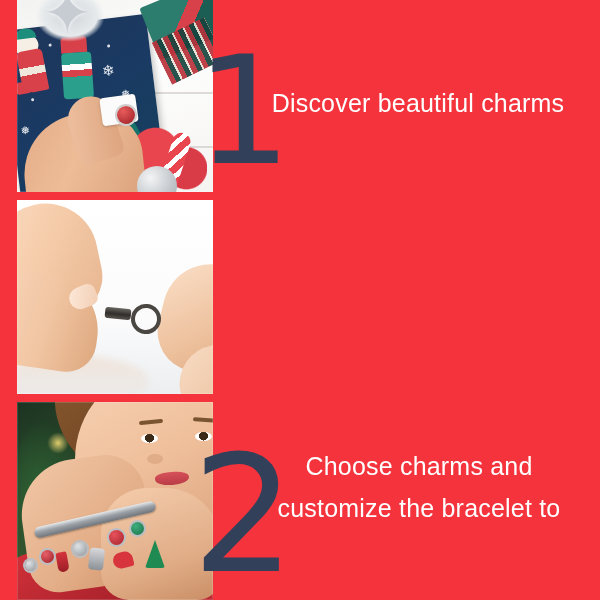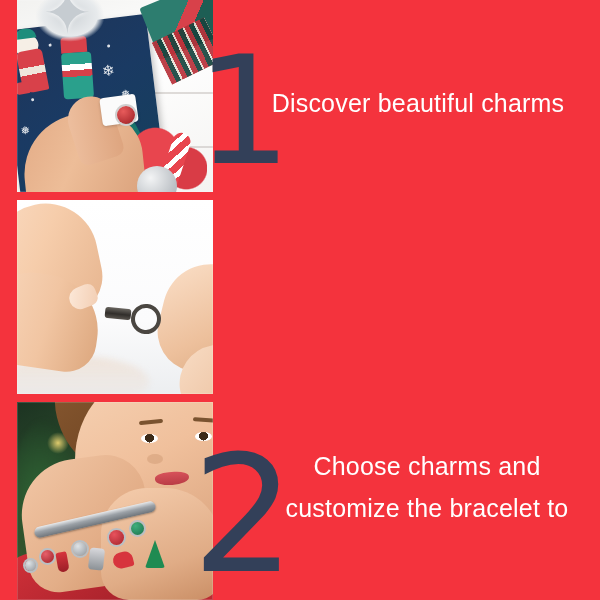--- a/index.html
+++ b/index.html
@@ -65,21 +65,21 @@
     color: #ffffff;
     font-family: "Liberation Sans", sans-serif;
     font-weight: 300;
     font-size: 25px;
     line-height: 42px;
     text-align: center;
     letter-spacing: 0.2px;
     z-index: 6;
   }
   .caption-1 { left: 240px; top: 82px;  width: 356px; }
-  .caption-2 { left: 258px; top: 245px; width: 338px; }
+  .caption-2 { left: 250px; top: 245px; width: 338px; }
   .caption span { display: block; white-space: nowrap; }
 
   
   .p1-bg {
     position: absolute; inset: 0;
     background:
       linear-gradient(160deg,#f2f2f0 0%,#ffffff 40%,#f4f3f1 100%);
   }
   .p1-table-line {
     position: absolute; left: 0; width: 100%; height: 2px;

